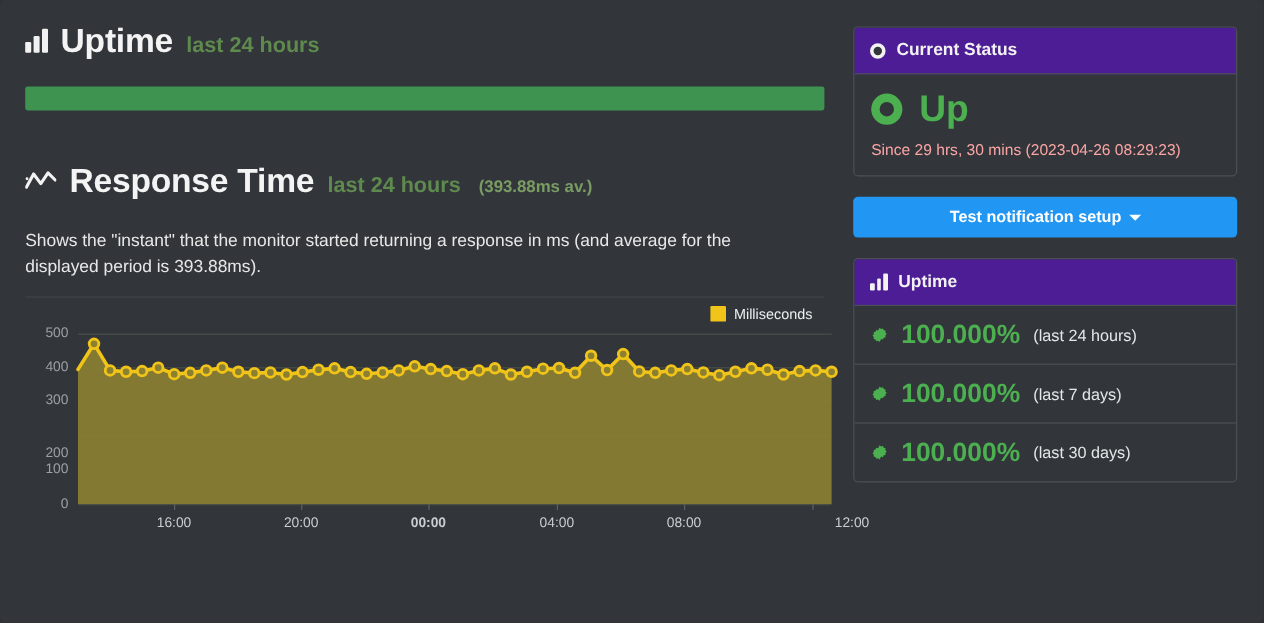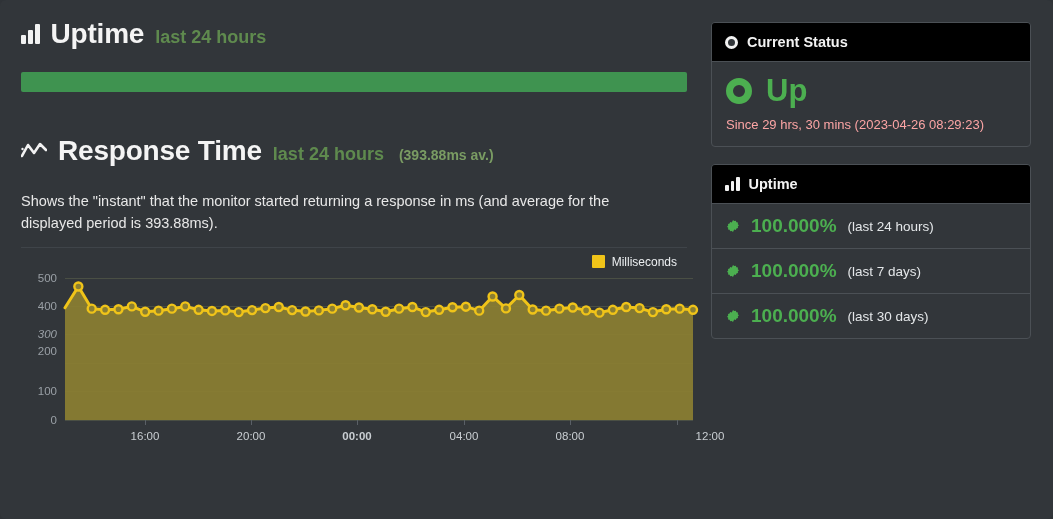--- a/index.html
+++ b/index.html
@@ -139,21 +139,21 @@
     background: #32363a;
     border: 1px solid #4b5055;
     border-radius: 4px;
     margin-bottom: 17px;
     overflow: hidden;
   }
   .panel-head {
     display: flex; align-items: center; gap: 9px;
     padding: 11px 13px;
     border-bottom: 1px solid #4b5055;
-    background: #000000;
+    background: #4c1d95;
   }
   .panel-head-title {
     font-size: 14.5px; font-weight: bold; color: #f2f2f2;
   }
   .panel-head.danger .panel-head-title { color: #e8605d; }
   .panel-body { padding: 13px 14px 14px 14px; }
 
   .ring {
     width: 13px; height: 13px;
     border-radius: 50%;
@@ -207,21 +207,21 @@
   .uptime-row {
     display: flex; align-items: center; gap: 11px;
     padding: 11px 14px;
     border-bottom: 1px solid #4b5055;
   }
   .uptime-row:last-child { border-bottom: none; }
   .cog {
     width: 14px; height: 14px; flex: none;
   }
   .uptime-pct {
-    font-size: 19px; font-weight: bold; color: #4caf50;
+    font-size: 22px; font-weight: bold; color: #4caf50;
   }
   .uptime-period { font-size: 13.5px; color: #e4e7e9; }
 
   .downtime-text { font-size: 14.5px; color: #eceff1; }
 
   .bars-icon.sm { height: 14px; gap: 2px; }
   .bars-icon.sm i { width: 3.5px; }
   .bars-icon.sm i:nth-child(1) { height: 6px; }
   .bars-icon.sm i:nth-child(2) { height: 10px; }
   .bars-icon.sm i:nth-child(3) { height: 14px; }
@@ -266,23 +266,23 @@
         <span class="legend-swatch"></span>
         <span class="legend-label">Milliseconds</span>
       </div>
       <div class="plot">
         <div class="plot-frame" id="grid-layer">
             <div class="gridline" style="top: 142px;"></div>
             <div class="ytick" style="top: 142px;">0</div>
             <div class="gridline" style="top: 113.6px;"></div>
             <div class="ytick" style="top: 113.6px;">100</div>
             <div class="gridline" style="top: 85.2px;"></div>
-            <div class="ytick" style="top: 73px;">200</div>
+            <div class="ytick" style="top: 100px;">200</div>
             <div class="gridline" style="top: 56.8px;"></div>
-            <div class="ytick" style="top: 56.8px; font-style: italic;">300</div>
+            <div class="ytick" style="top: 56.8px;">300</div>
             <div class="gridline" style="top: 28.4px;"></div>
             <div class="ytick" style="top: 28.4px;">400</div>
             <div class="gridline" style="top: 0px;"></div>
             <div class="ytick" style="top: 0px;">500</div>
           </div>
         <svg class="chart-svg" id="chart-svg" viewBox="0 0 628 142" preserveAspectRatio="none">
             <polygon points="0,142 0.00,29.82 13.36,8.52 26.72,30.67 40.09,31.81 53.45,31.24 66.81,28.40 80.17,33.80 93.53,32.66 106.89,30.67 120.26,28.40 133.62,31.81 146.98,32.94 160.34,32.38 173.70,34.08 187.06,32.09 200.43,30.10 213.79,28.97 227.15,32.09 240.51,33.51 253.87,32.38 267.23,30.67 280.60,27.26 293.96,29.54 307.32,31.24 320.68,33.80 334.04,30.67 347.40,28.97 360.77,34.08 374.13,31.81 387.49,29.25 400.85,28.68 414.21,32.66 427.57,18.46 440.94,30.39 454.30,17.04 467.66,31.52 481.02,32.66 494.38,30.67 507.74,29.54 521.11,32.38 534.47,34.65 547.83,31.81 561.19,28.97 574.55,30.10 587.91,34.08 601.28,31.24 614.64,30.67 628.00,31.81 628,142" fill="#8b7f32" fill-opacity="0.92"></polygon>
             <polyline points="0.00,29.82 13.36,8.52 26.72,30.67 40.09,31.81 53.45,31.24 66.81,28.40 80.17,33.80 93.53,32.66 106.89,30.67 120.26,28.40 133.62,31.81 146.98,32.94 160.34,32.38 173.70,34.08 187.06,32.09 200.43,30.10 213.79,28.97 227.15,32.09 240.51,33.51 253.87,32.38 267.23,30.67 280.60,27.26 293.96,29.54 307.32,31.24 320.68,33.80 334.04,30.67 347.40,28.97 360.77,34.08 374.13,31.81 387.49,29.25 400.85,28.68 414.21,32.66 427.57,18.46 440.94,30.39 454.30,17.04 467.66,31.52 481.02,32.66 494.38,30.67 507.74,29.54 521.11,32.38 534.47,34.65 547.83,31.81 561.19,28.97 574.55,30.10 587.91,34.08 601.28,31.24 614.64,30.67 628.00,31.81" fill="none" stroke="#f0c419" stroke-width="3" stroke-linejoin="round" stroke-linecap="round" vector-effect="non-scaling-stroke"></polyline>
             <circle cx="13.36" cy="8.52" r="4" fill="#8b7f32" stroke="#f0c419" stroke-width="2.4" vector-effect="non-scaling-stroke"></circle>
             <circle cx="26.72" cy="30.67" r="4" fill="#8b7f32" stroke="#f0c419" stroke-width="2.4" vector-effect="non-scaling-stroke"></circle>
@@ -359,20 +359,23 @@
       </div>
       <div class="panel-body">
         <div class="status-row">
           <span class="status-ring"></span>
           <span class="status-word">Up</span>
         </div>
         <div class="status-since">Since 29 hrs, 30 mins (2023-04-26 08:29:23)</div>
       </div>
     </div>
 
+    <button class="btn-notify">
+      <span>Test notification setup</span><span class="caret"></span>
+    </button>
 
     <div class="panel">
       <div class="panel-head">
         <span class="sh-icon">
           <span class="bars-icon sm">
               <i></i>
               <i></i>
               <i></i>
             </span>
         </span>

